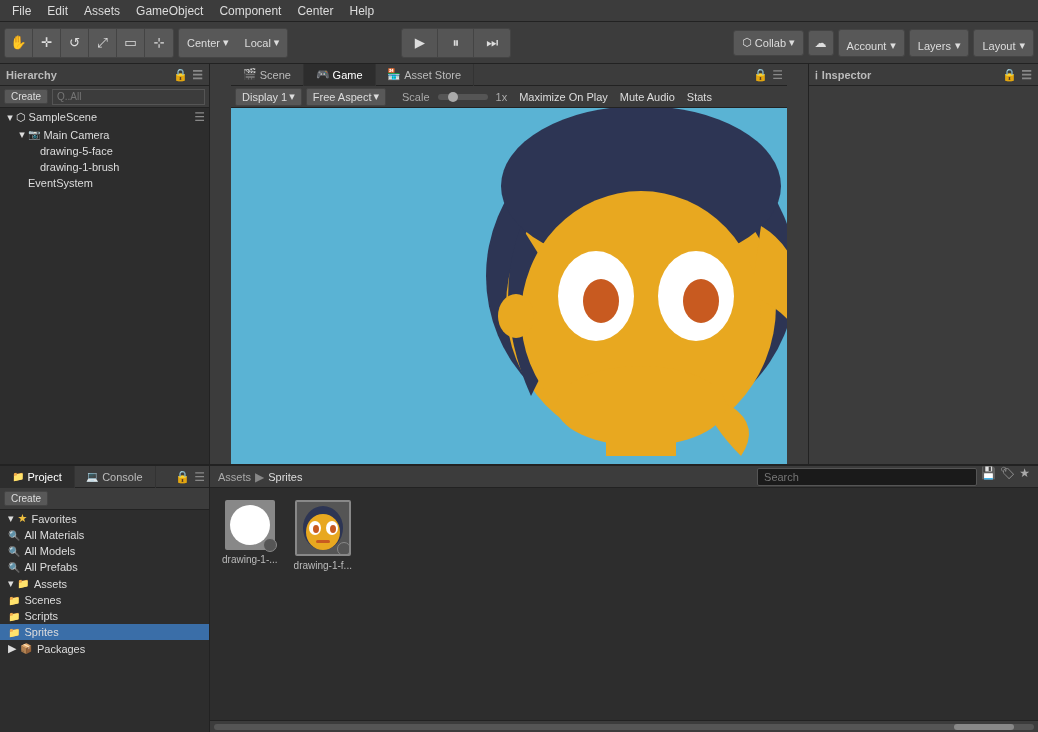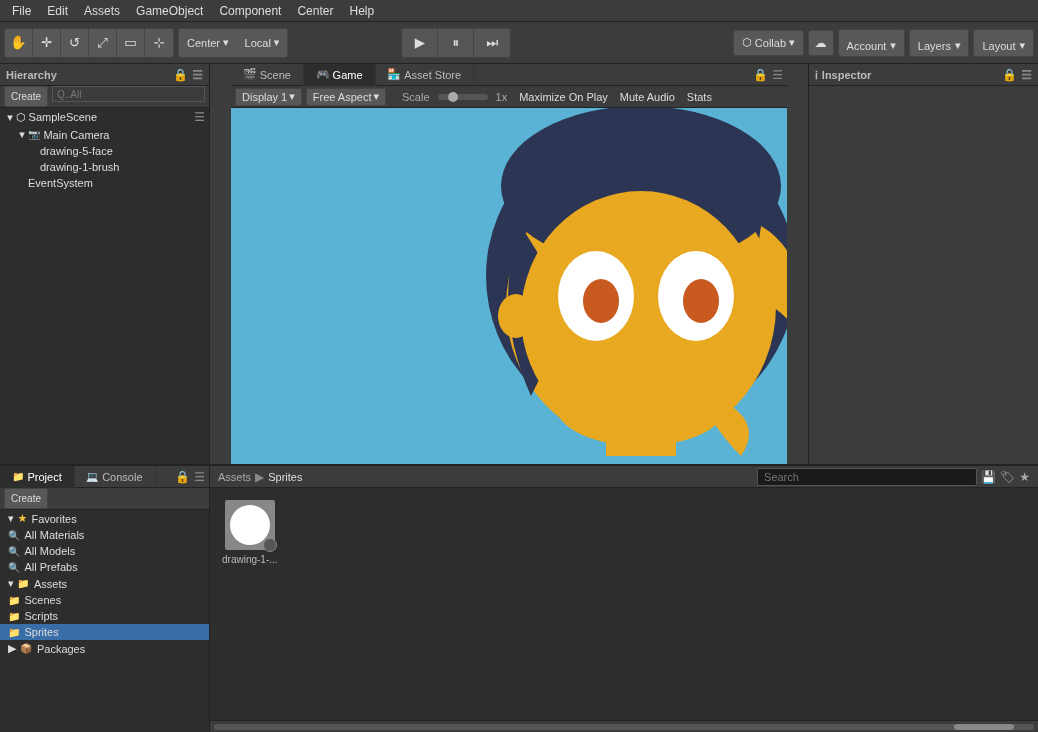--- a/index.html
+++ b/index.html
@@ -17,21 +17,21 @@
     .toolbar-icon-btn:last-child { border-right: none; }
     .play-controls { display: flex; align-items: center; background: #555; border-radius: 3px; border: 1px solid #444; }
     .play-btn { width: 36px; height: 28px; display: flex; align-items: center; justify-content: center; cursor: pointer; background: transparent; border: none; color: #ddd; border-right: 1px solid #444; }
     .play-btn:last-child { border-right: none; }
     .toolbar-right { margin-left: auto; display: flex; align-items: center; gap: 4px; }
     .dropdown-btn { display: flex; align-items: flex-end; gap: 4px; padding: 4px 8px; background: #585858; border: 1px solid #444; border-radius: 3px; cursor: pointer; color: #ddd; height: 28px; font-size: 11px; }
     
     
     .left-panel { width: 210px; display: flex; flex-direction: column; border-right: 1px solid #222; }
     .panel-header { background: #3c3c3c; border-bottom: 1px solid #222; height: 22px; display: flex; align-items: center; padding: 0 6px; font-size: 11px; font-weight: bold; color: #bbb; }
-    .panel-toolbar { background: #3c3c3c; height: 22px; display: flex; padding: 0 4px; border-bottom: 1px solid #222; gap: 4px; }
+    .panel-toolbar { background: #3c3c3c; height: 22px; display: flex; align-items: center; padding: 0 4px; border-bottom: 1px solid #222; gap: 4px; }
     .panel-body { background: #2d2d2d; flex: 1; overflow-y: auto; }
     .hierarchy-item { display: flex; align-items: center; padding: 2px 4px; cursor: pointer; font-size: 11px; color: #ddd; }
     .expand-arrow { width: 12px; display: inline-block; text-align: center; }
     .indent-1 { padding-left: 16px; }
     .indent-2 { padding-left: 28px; }
     .small-create-btn { font-size: 10px; padding: 1px 6px; background: #585858; border: 1px solid #444; color: #ddd; cursor: pointer; border-radius: 2px; }
     .search-box { flex: 1; height: 16px; background: #3c3c3c; border: 1px solid #555; color: #ddd; font-size: 10px; padding: 0 4px; }
     
     
     .center-panel { flex: 1; display: flex; flex-direction: column; }
@@ -336,40 +336,57 @@
       </div>
     </div>
   </div>
 
   <div class="bottom-center">
 
     <div style="display:flex; align-items:center; background:#3c3c3c; border-bottom:1px solid #222; height:22px; padding:0 8px;">
       <span style="cursor:pointer; color:#aaa; font-size:11px;">Assets</span>
       <span class="breadcrumb-arrow" style="margin:0 4px;">▶</span>
       <span style="cursor:pointer; color:#ddd; font-size:11px;">Sprites</span>
-      <div style="margin-left:auto; display:flex; align-items:center; gap:4px;">
+      <div style="margin-left:auto; display:flex; gap:4px;">
 
         <input class="search-input" type="text" placeholder="Search" style="width: 220px; margin: 2px 0px;">
         <span style="color:#aaa; cursor:pointer;">💾</span>
         <span style="color:#aaa; cursor:pointer;">🏷</span>
         <span style="color:#aaa; cursor:pointer;">★</span>
       </div>
     </div>
 
     <div style="background:#2d2d2d; flex:1; overflow-y:auto; padding:8px;">
       <div class="asset-grid">
 
         <div class="asset-item">
           <div class="asset-thumb" style="background:#888;">
             <div style="width:40px; height:40px; background:white; border-radius:50%;"></div>
             <div style="position:absolute; right:-2px; bottom:-2px; width:14px; height:14px; background:#555; border-radius:50%; border:1px solid #888;"></div>
           </div>
           <span class="asset-label">drawing-1-...</span>
         </div>
 
+        <div class="asset-item">
+          <div class="asset-thumb" style="background:#555; overflow:hidden; width:56px; height:56px; border: 2px solid #888;">
+
+            <svg width="52" height="52" viewBox="0 0 52 52">
+              <rect width="52" height="52" fill="#555"></rect>
+              <ellipse cx="26" cy="26" rx="20" ry="22" fill="#2d3554"></ellipse>
+              <ellipse cx="26" cy="30" rx="17" ry="18" fill="#e8a820"></ellipse>
+              <ellipse cx="18" cy="26" rx="6" ry="7" fill="white"></ellipse>
+              <ellipse cx="35" cy="26" rx="6" ry="7" fill="white"></ellipse>
+              <ellipse cx="19" cy="27" rx="3" ry="4" fill="#c85a20"></ellipse>
+              <ellipse cx="36" cy="27" rx="3" ry="4" fill="#c85a20"></ellipse>
+              <rect x="19" y="38" width="14" height="3" rx="1.5" fill="#c85a20"></rect>
+            </svg>
+            <div style="position:absolute; right:-2px; bottom:-2px; width:14px; height:14px; background:#555; border-radius:50%; border:1px solid #888;"></div>
+          </div>
+          <span class="asset-label">drawing-1-f...</span>
+        </div>
       </div>
     </div>
 
     <div class="scrollbar-h">
       <div class="scrollbar-track">
         <div class="scrollbar-thumb"></div>
       </div>
     </div>
   </div>
 </div>

